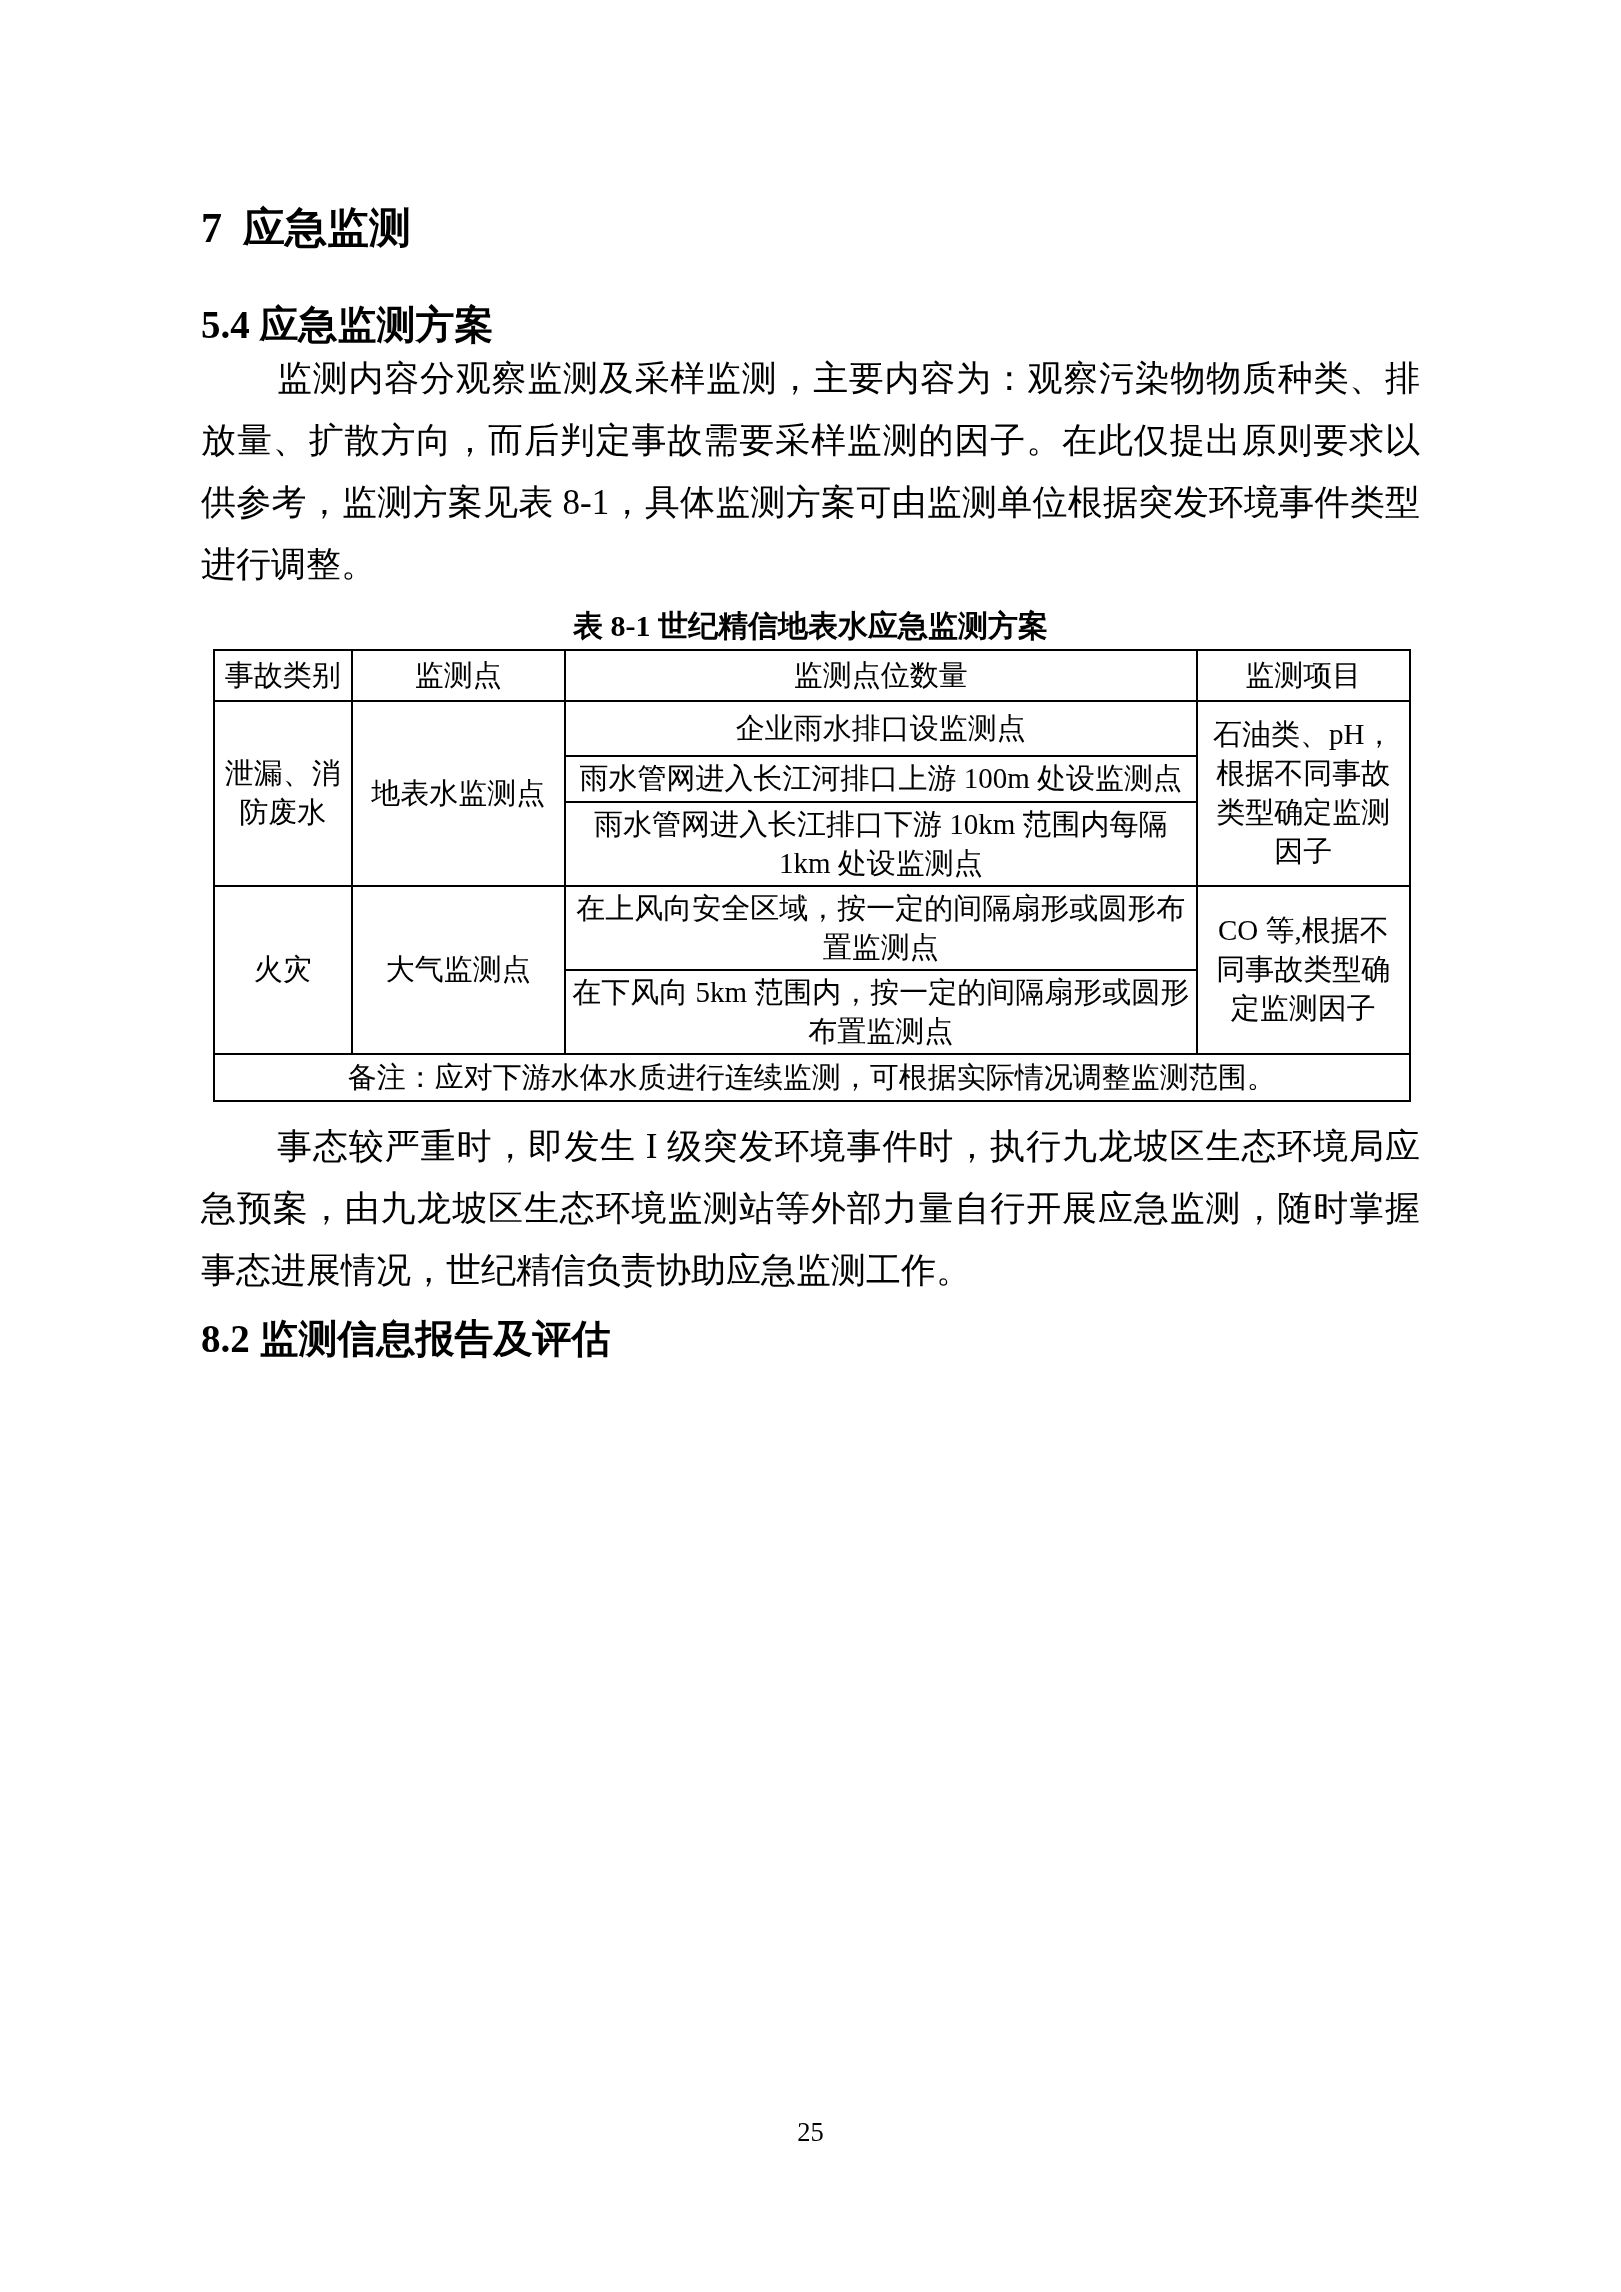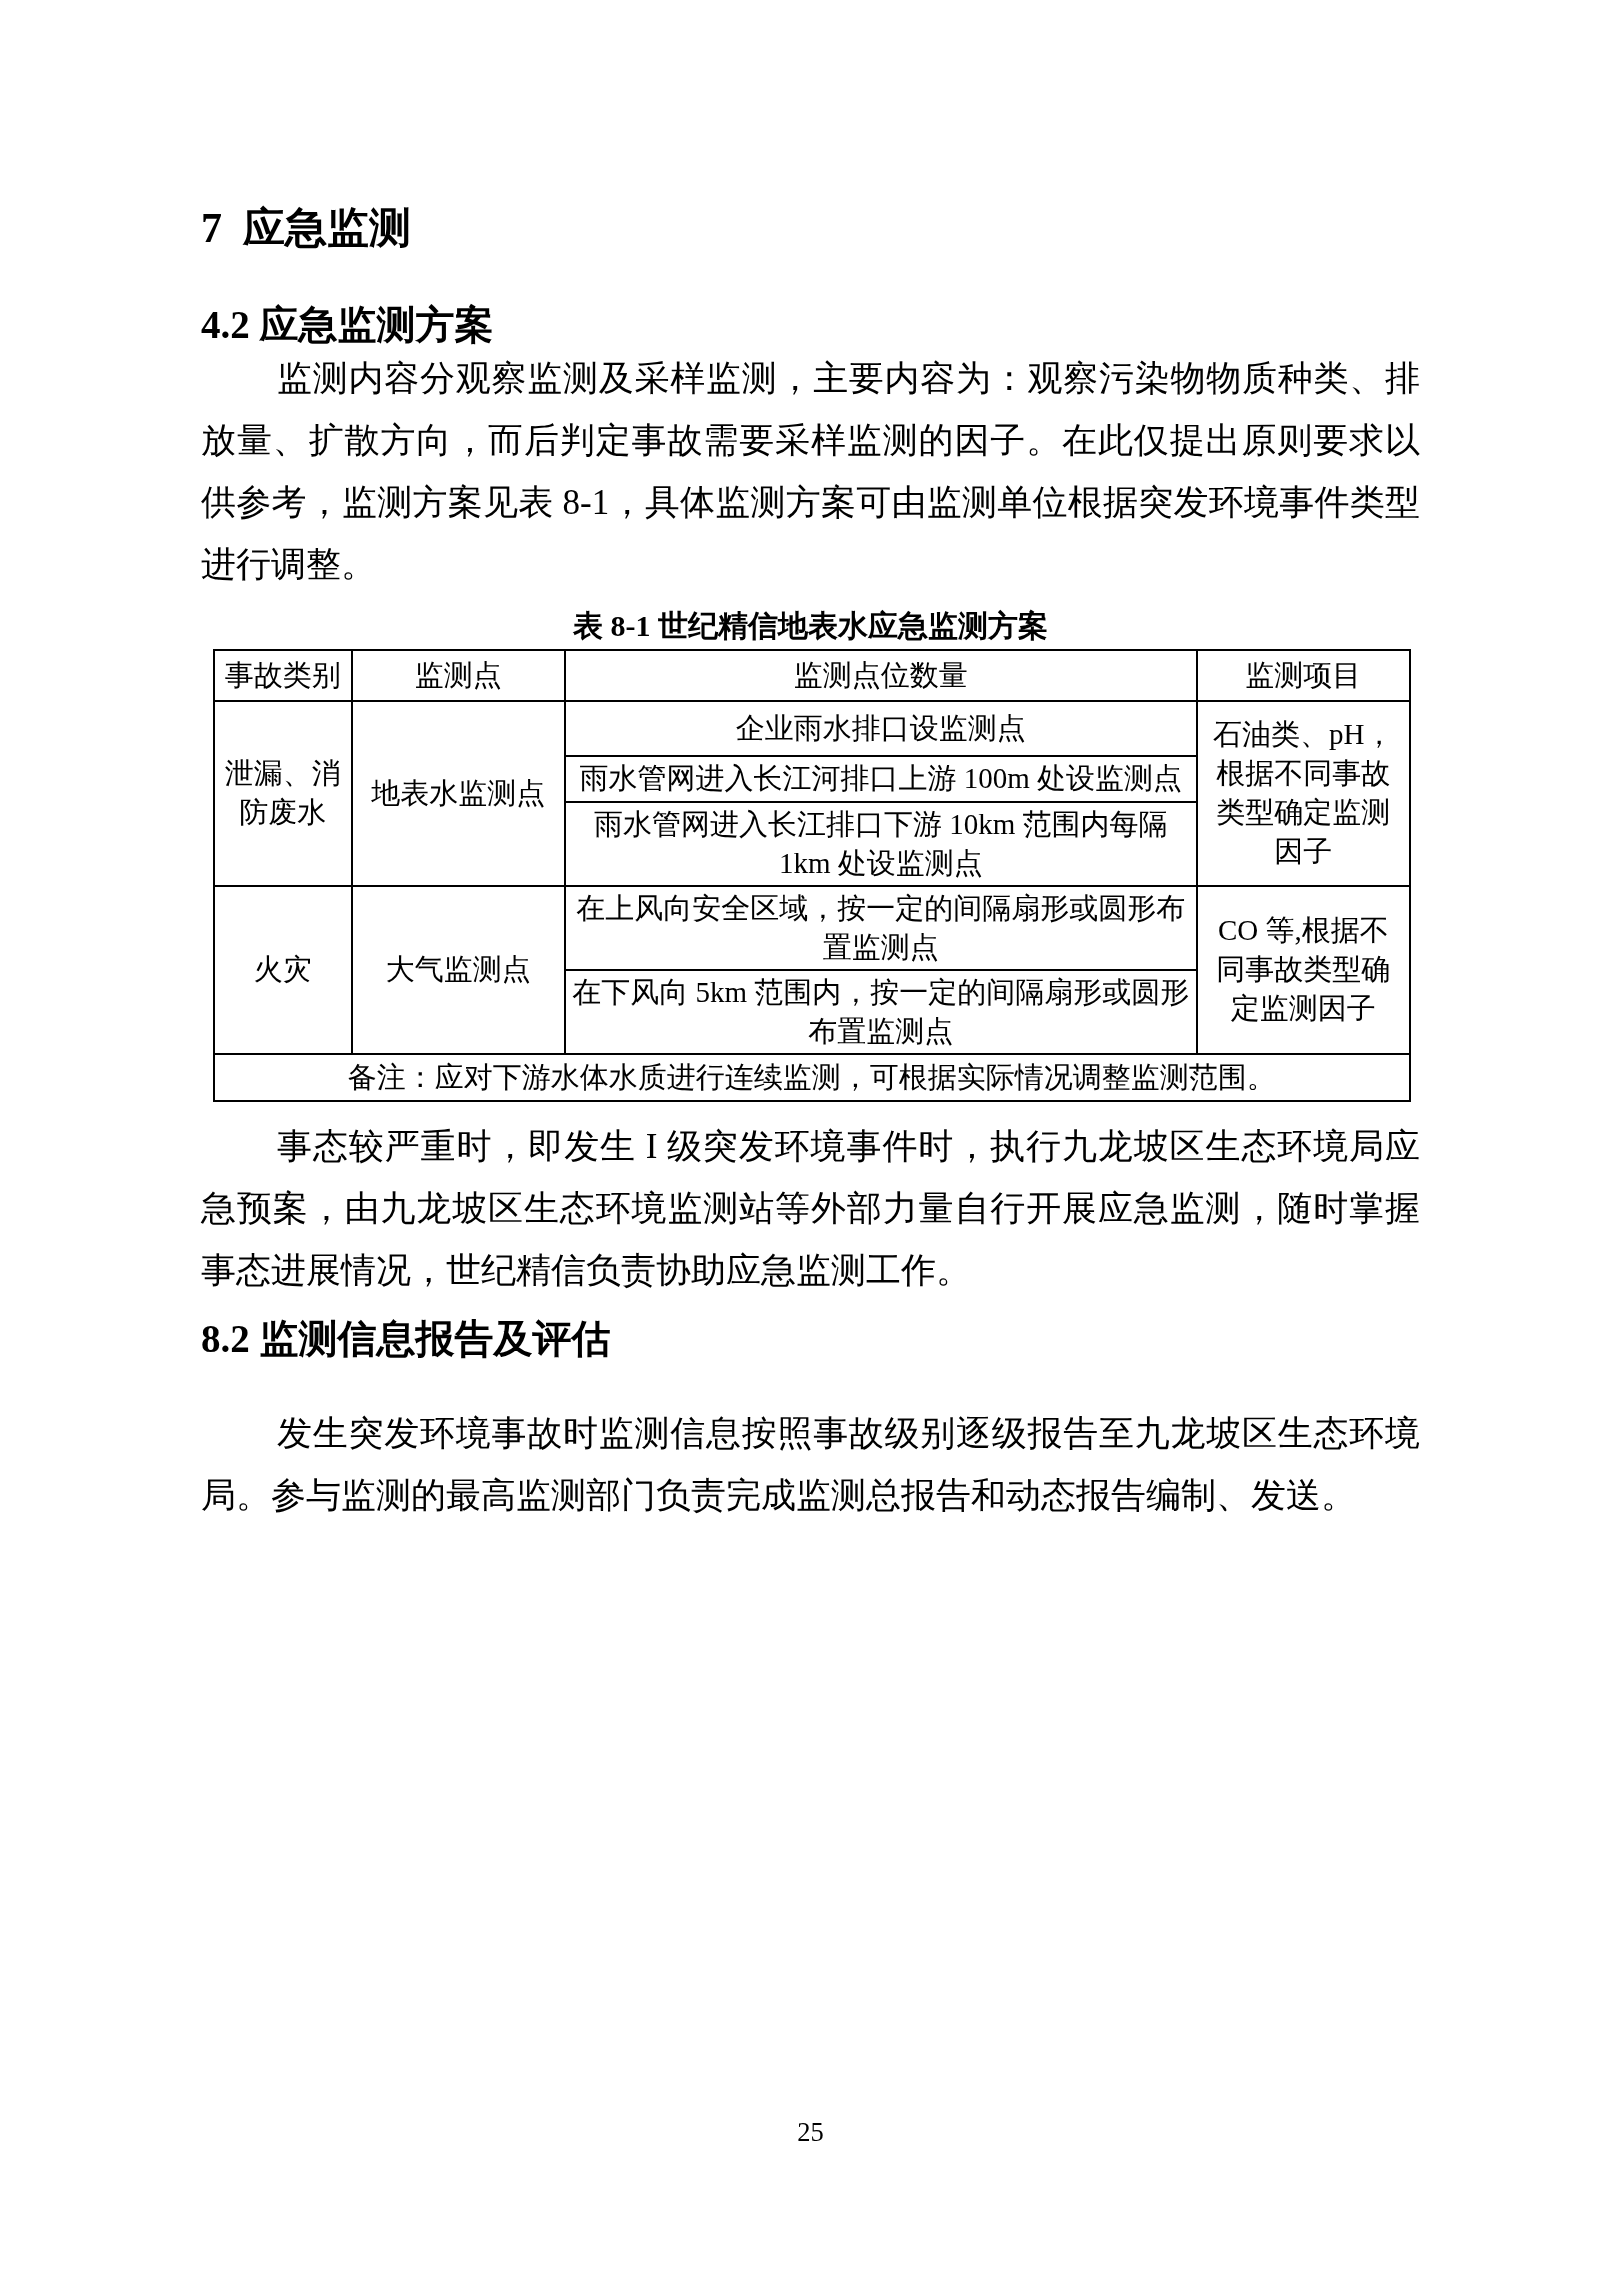--- a/index.html
+++ b/index.html
@@ -86,21 +86,21 @@
   }
 </style>
 </head>
 <body>
 
 <div class="page">
   <div class="content">
 
     <h1 class="doc-h1">7  应急监测</h1>
 
-    <h2 class="doc-h2">4.2 应急监测方案</h2>
+    <h2 class="doc-h2">5.4 应急监测方案</h2>
 
 
     <p class="body-text">监测内容分观察监测及采样监测，主要内容为：观察污染物物质种类、排放量、扩散方向，而后判定事故需要采样监测的因子。在此仅提出原则要求以供参考，监测方案见表 8-1，具体监测方案可由监测单位根据突发环境事件类型进行调整。</p>
 
     <div class="table-title">表 8-1 世纪精信地表水应急监测方案</div>
 
     <table class="monitor-table">
       <colgroup>
         <col style="width:138px">
         <col style="width:213px">
@@ -138,19 +138,18 @@
         <tr class="row-note">
           <td colspan="4" class="note-cell">备注：应对下游水体水质进行连续监测，可根据实际情况调整监测范围。</td>
         </tr>
       </tbody>
     </table>
 
     <p class="body-text after-table">事态较严重时，即发生 I 级突发环境事件时，执行九龙坡区生态环境局应急预案，由九龙坡区生态环境监测站等外部力量自行开展应急监测，随时掌握事态进展情况，世纪精信负责协助应急监测工作。</p>
 
     <h2 class="doc-h2 second">8.2 监测信息报告及评估</h2>
 
-    <p class="body-text last">发生突发环境事故时监测信息按照事故级别逐级报告至九龙坡区生态环境局。参与监测的最高监测部门负责完成监测总报告和动态报告编制、发送。</p>
 
   </div>
 
   <div class="page-number">25</div>
 </div>
 
 
 </body></html>

